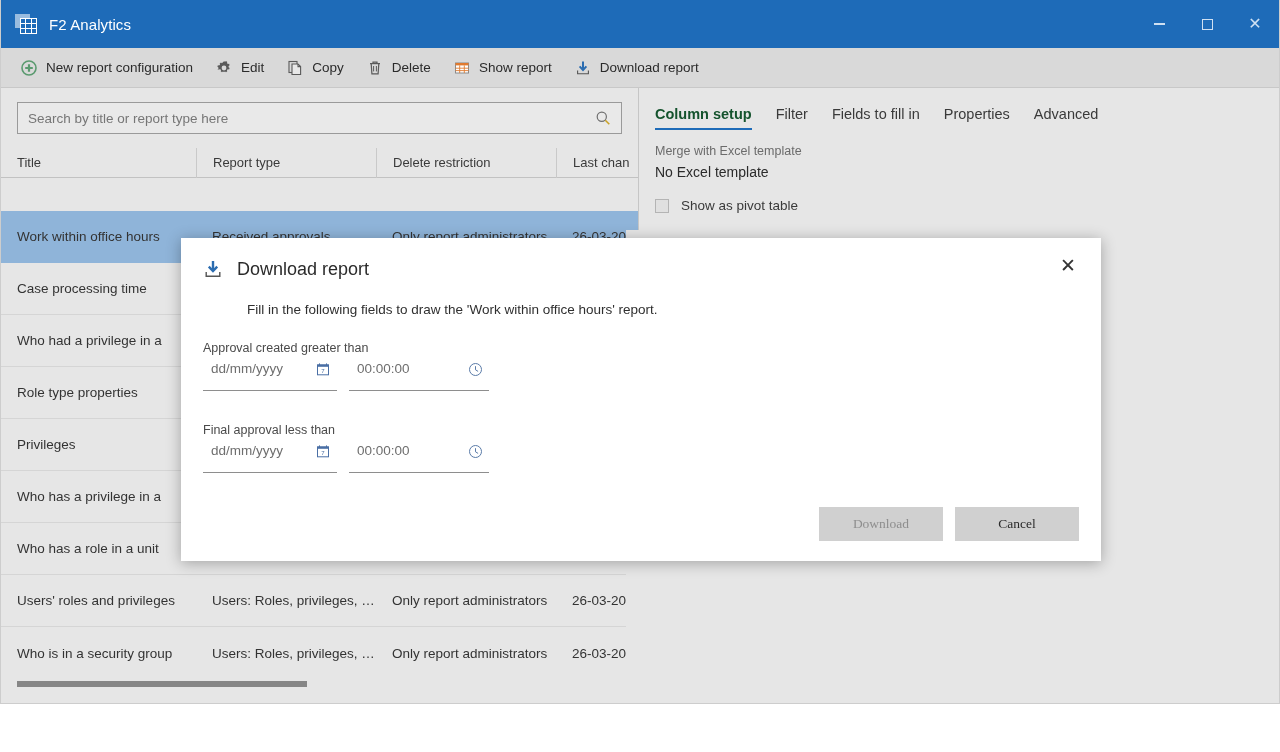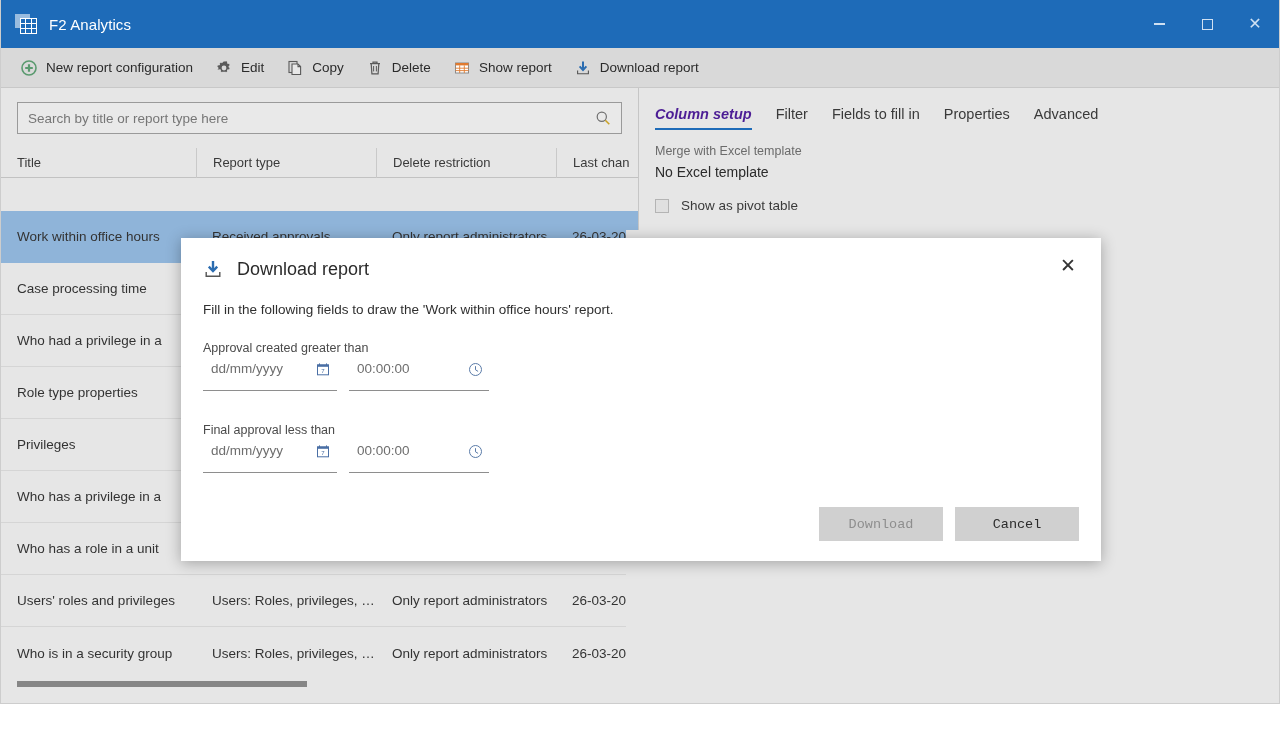--- a/index.html
+++ b/index.html
@@ -223,21 +223,21 @@
   }
   .tab {
     font-size: 14.5px;
     color: #3a3a3a;
     padding: 0 12px 8px 12px;
     position: relative;
     cursor: default;
     white-space: nowrap;
   }
   .tab:first-child { padding-left: 0; }
-  .tab.active { font-weight: bold; color: #4c1d95; font-style: italic; }
+  .tab.active { font-weight: bold; color: #14532d; }
   .tab.active::after {
     content:""; position: absolute; left: 0; right: 12px; bottom: 0;
     height: 2px; background: #1e6bb8;
   }
   .rp-body { padding: 14px 16px 0 16px; }
   .rp-label { font-size: 12.5px; color: #6b6b6b; margin-bottom: 6px; }
   .rp-value { font-size: 14px; color: #2b2b2b; margin-bottom: 18px; }
   .chkrow { display: flex; align-items: center; }
   .chkbox {
     width: 14px; height: 14px;
@@ -265,20 +265,21 @@
   .modal-close {
     position: absolute; right: 18px; top: 12px;
     width: 30px; height: 30px;
     display: flex; align-items: center; justify-content: center;
     font-size: 19px; color: #333; font-family:"DejaVu Sans", sans-serif;
     cursor: default; font-weight: bold;
   }
   .modal-desc {
     font-size: 13.5px; color: #2f2f2f;
     padding: 22px 22px 0 22px;
+    margin-left: 44px;
   }
   .fieldgroup { padding: 24px 22px 0 22px; }
   .fieldgroup.second { padding-top: 32px; }
   .field-label { font-size: 12.5px; color: #4a4a4a; margin-bottom: 6px; }
   .field-row { display: flex; align-items: flex-end; }
   .finput {
     border-bottom: 1px solid #8e8e8e;
     height: 30px;
     display: flex; align-items: flex-start;
     padding: 0 6px 0 8px;
@@ -292,21 +293,21 @@
     position: absolute; right: 22px; bottom: 20px;
     display: flex; gap: 12px;
   }
   .btn {
     width: 124px; height: 34px;
     display: flex; align-items: center; justify-content: center;
     font-size: 13.5px;
     border: none;
     background: #d0d0d0;
     color: #2b2b2b;
-    font-family: Liberation Mono, monospace;
+    font-family: Liberation Serif, serif;
     cursor: default;
   }
   .btn.disabled { color: #8e8e8e; background: #d0d0d0; }
 
   .clip-mask {
     position: absolute;
     left: 625px; top: 142px; width: 14px; height: 520px;
     background: #e6e6e6;
   }
 </style>

